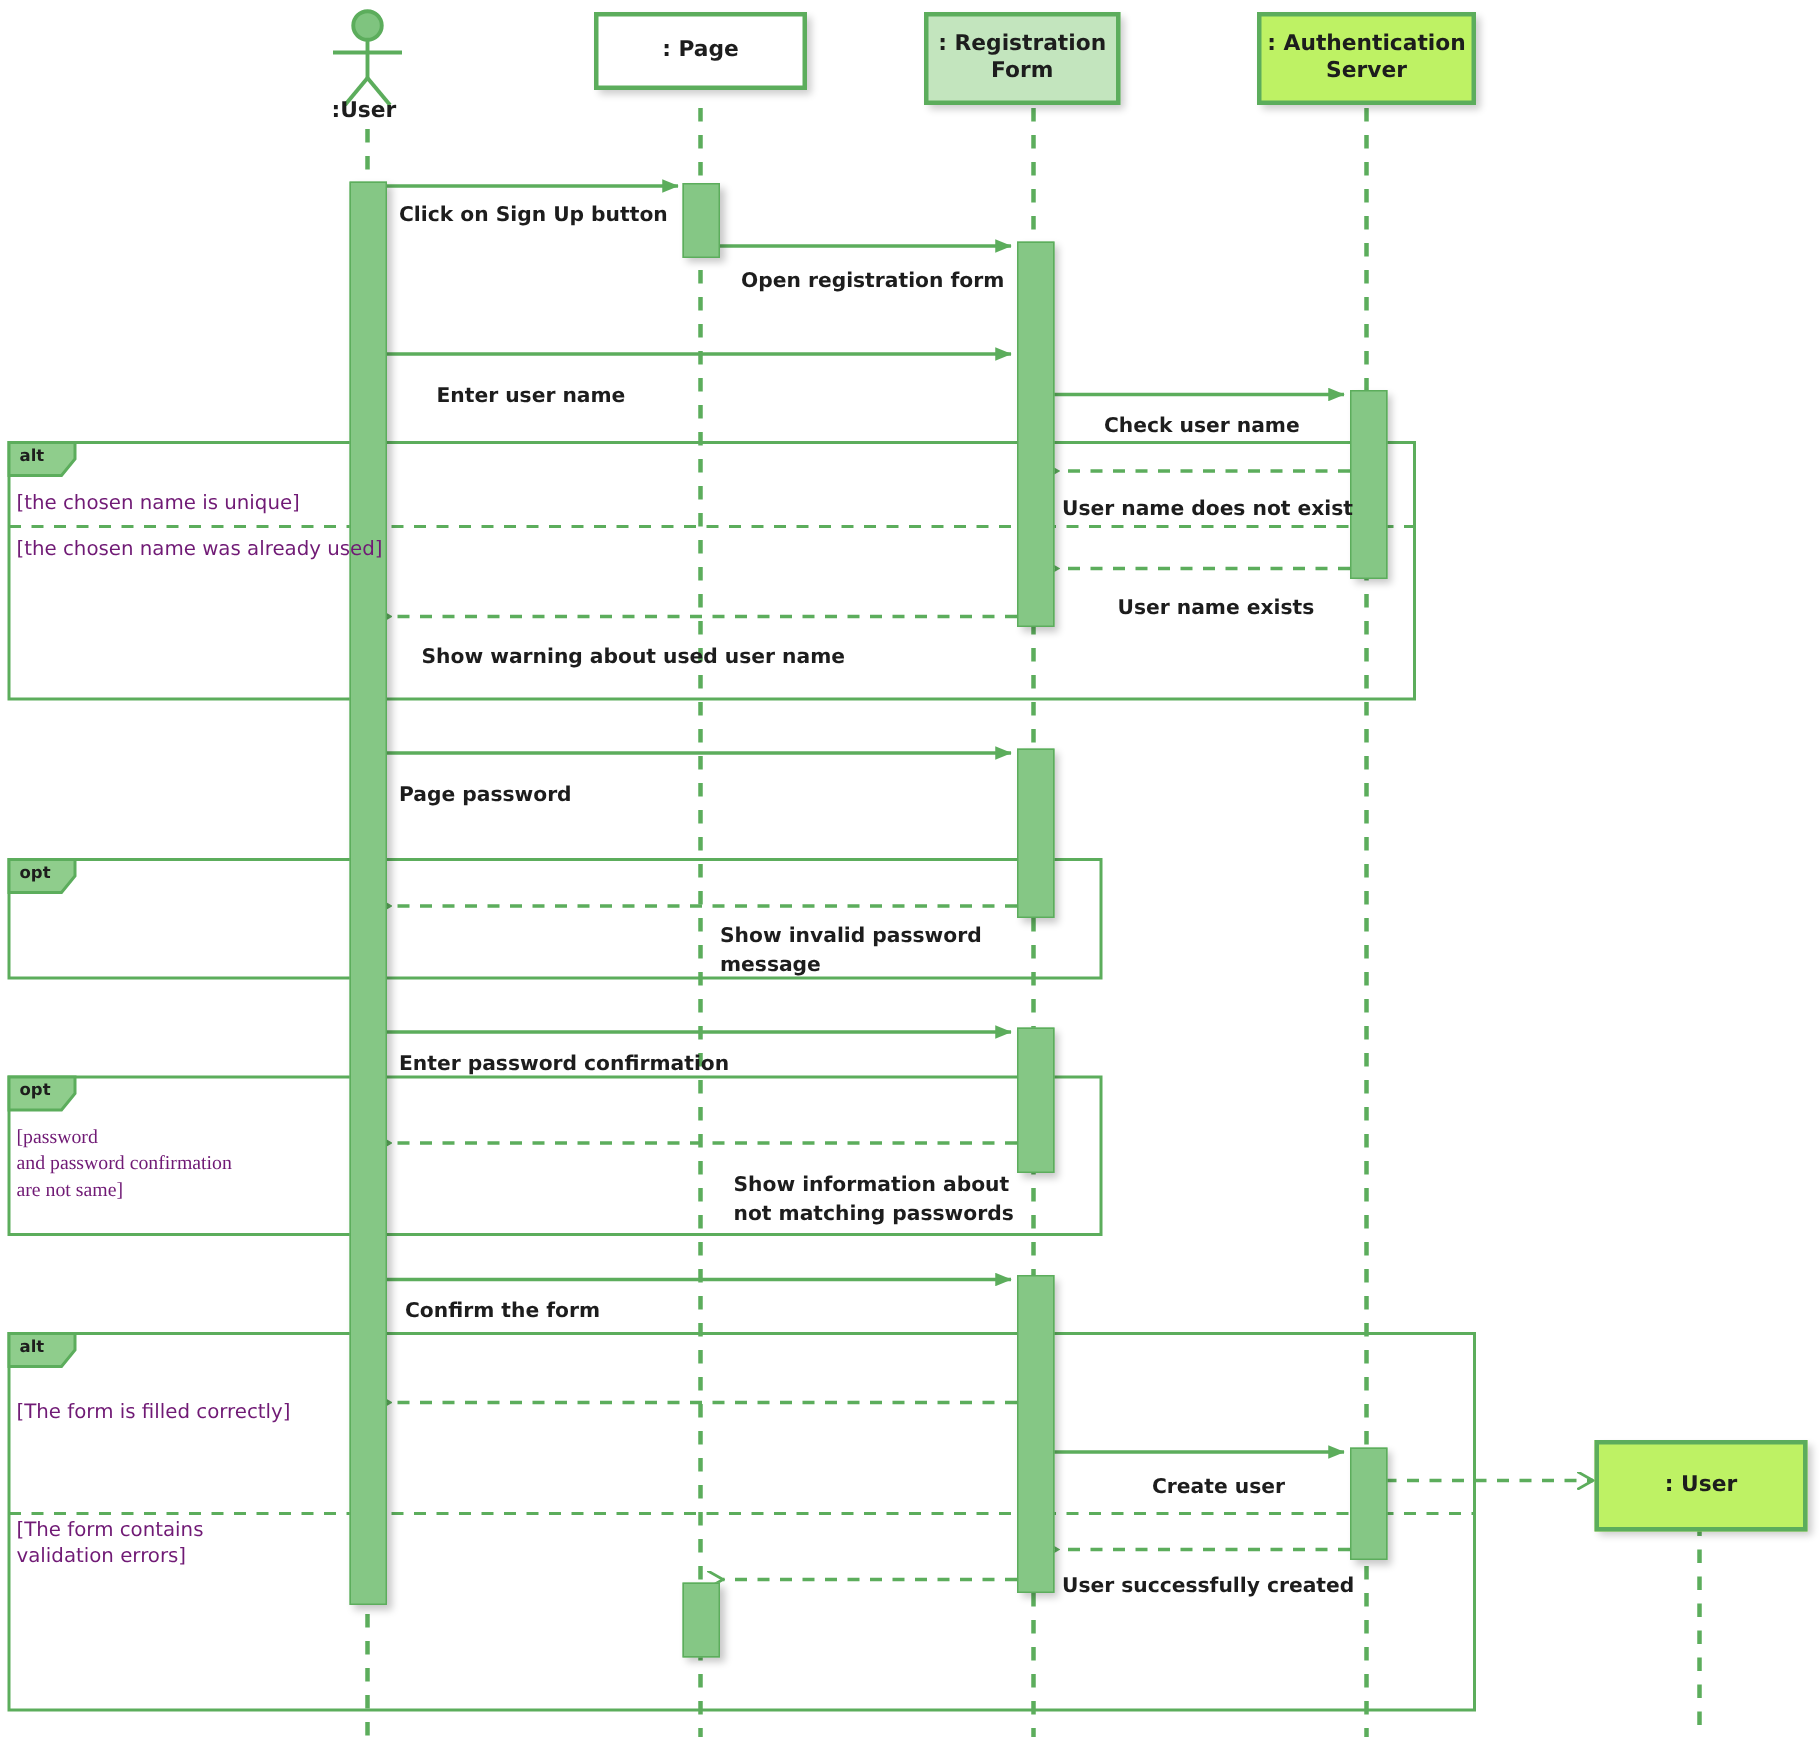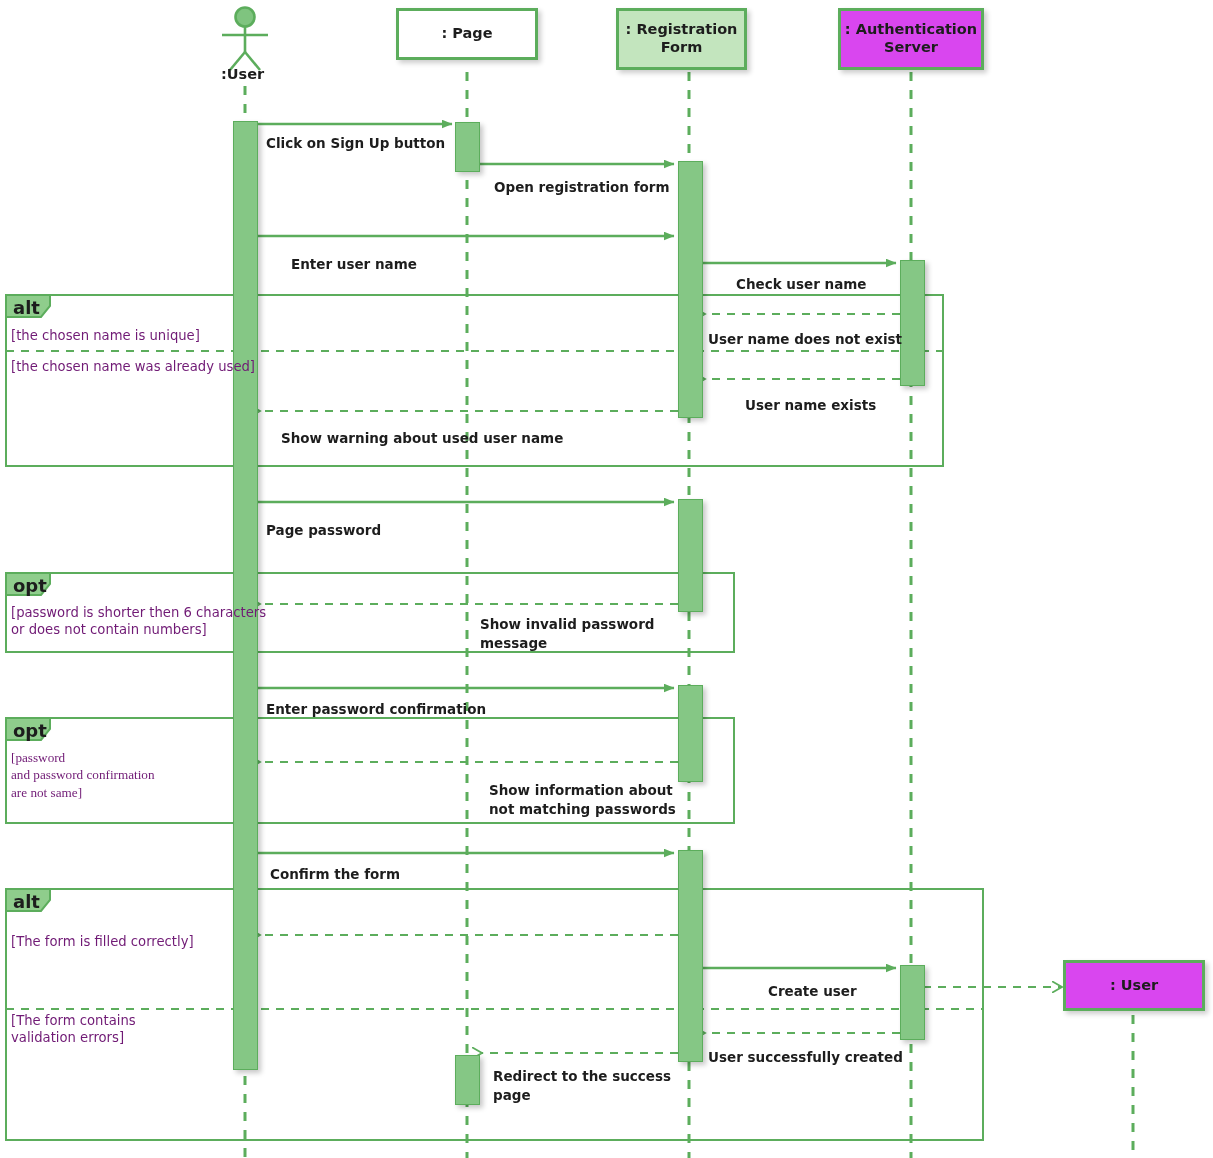--- a/index.html
+++ b/index.html
@@ -7,31 +7,31 @@
   body{font-family:"DejaVu Sans", sans-serif;}
   #canvas{position:relative;width:1213px;height:1158px;background:#ffffff;overflow:hidden;}
   #svgroot{position:absolute;left:0;top:0;width:1213px;height:1158px;}
 
   .hdrbox{position:absolute;box-sizing:border-box;border:3px solid #5CAD5C;
           display:flex;align-items:center;justify-content:center;text-align:center;
           font-weight:bold;font-size:14.5px;color:#1d1d1d;line-height:1.22;
           box-shadow:3px 3px 5px rgba(0,0,0,0.20);}
   .hdrbox.white{background:#ffffff;}
   .hdrbox.light{background:#C3E5BE;}
-  .hdrbox.mid{background:#d946ef;}
+  .hdrbox.mid{background:#bef264;}
 
   .actorlbl{position:absolute;font-weight:bold;font-size:14.5px;color:#1d1d1d;}
 
   .act{position:absolute;background:#85C785;border:1.6px solid #5CAD5C;
        box-shadow:3px 3px 5px rgba(0,0,0,0.22);}
 
   .msg{position:absolute;font-weight:bold;font-size:13.5px;color:#1d1d1d;
        line-height:1.42;white-space:pre-line;}
 
-  .fragtag{position:absolute;font-weight:bold;font-size:18px;color:#1d1d1d;
+  .fragtag{position:absolute;font-weight:bold;font-size:11px;color:#1d1d1d;
            z-index:4;}
   .guard{position:absolute;font-size:13.2px;color:#701a75;line-height:1.32;
          white-space:pre-line;z-index:4;}
 </style>
 </head>
 <body>
 
 <div id="canvas">
 
   <svg id="svgroot" viewBox="0 0 1213 1158" xmlns="http://www.w3.org/2000/svg">
@@ -120,41 +120,39 @@
   <div class="actorlbl" style="left:221px;top:66px;">:User</div>
 
   <div class="hdrbox white" style="left:396px;top:8px;width:142px;height:52px;">: Page</div>
 
   <div class="hdrbox light" style="left:616px;top:8px;width:131px;height:62px;">: Registration
 Form</div>
 
   <div class="hdrbox mid" style="left:838px;top:8px;width:146px;height:62px;">: Authentication
 Server</div>
 
-  <div class="hdrbox mid" style="left:1063px;top:960px;width:142px;height:51px;">: User</div>
+  <div class="hdrbox mid" style="left:1063px;top:960px;width:142px;height:61px;">: User</div>
 
   <div class="act" style="left:233px;top:121px;width:23px;height:947px;"></div>
   <div class="act" style="left:455px;top:122px;width:23px;height:48px;"></div>
   <div class="act" style="left:455px;top:1055px;width:23px;height:48px;"></div>
   <div class="act" style="left:678px;top:161px;width:23px;height:255px;"></div>
   <div class="act" style="left:678px;top:499px;width:23px;height:111px;"></div>
   <div class="act" style="left:678px;top:685px;width:23px;height:95px;"></div>
   <div class="act" style="left:678px;top:850px;width:23px;height:210px;"></div>
   <div class="act" style="left:900px;top:260px;width:23px;height:124px;"></div>
   <div class="act" style="left:900px;top:965px;width:23px;height:73px;"></div>
 
   <div class="fragtag" style="left:13px;top:297px;">alt</div>
   <div class="fragtag" style="left:13px;top:575px;">opt</div>
   <div class="fragtag" style="left:13px;top:720px;">opt</div>
   <div class="fragtag" style="left:13px;top:891px;">alt</div>
 
   <div class="guard" style="left:11px;top:327px;">[the chosen name is unique]</div>
   <div class="guard" style="left:11px;top:358px;">[the chosen name was already used]</div>
-  <div class="guard" style="left:11px;top:604px;">[password is shorter then 6 characters
-or does not contain numbers]</div>
   <div class="guard" style="left:11px;top:749px;font-family:Liberation Serif, serif;">[password
 and password confirmation
 are not same]</div>
   <div class="guard" style="left:11px;top:923px;margin-top:10px;">[The form is filled correctly]</div>
   <div class="guard" style="left:11px;top:1012px;">[The form contains
 validation errors]</div>
 
   <div class="msg" style="left:266px;top:134px;">Click on Sign Up button</div>
   <div class="msg" style="left:494px;top:178px;">Open registration form</div>
   <div class="msg" style="left:291px;top:255px;">Enter user name</div>
@@ -164,16 +162,14 @@
   <div class="msg" style="left:281px;top:429px;">Show warning about used user name</div>
   <div class="msg" style="left:266px;top:521px;">Page password</div>
   <div class="msg" style="left:480px;top:615px;">Show invalid password
 message</div>
   <div class="msg" style="left:266px;top:700px;">Enter password confirmation</div>
   <div class="msg" style="left:489px;top:781px;">Show information about
 not matching passwords</div>
   <div class="msg" style="left:270px;top:865px;">Confirm the form</div>
   <div class="msg" style="left:755px;top:982px;margin-left:13px;">Create user</div>
   <div class="msg" style="left:708px;top:1048px;">User successfully created</div>
-  <div class="msg" style="left:493px;top:1067px;">Redirect to the success
-page</div>
 
 </div>
 
 </body></html>

